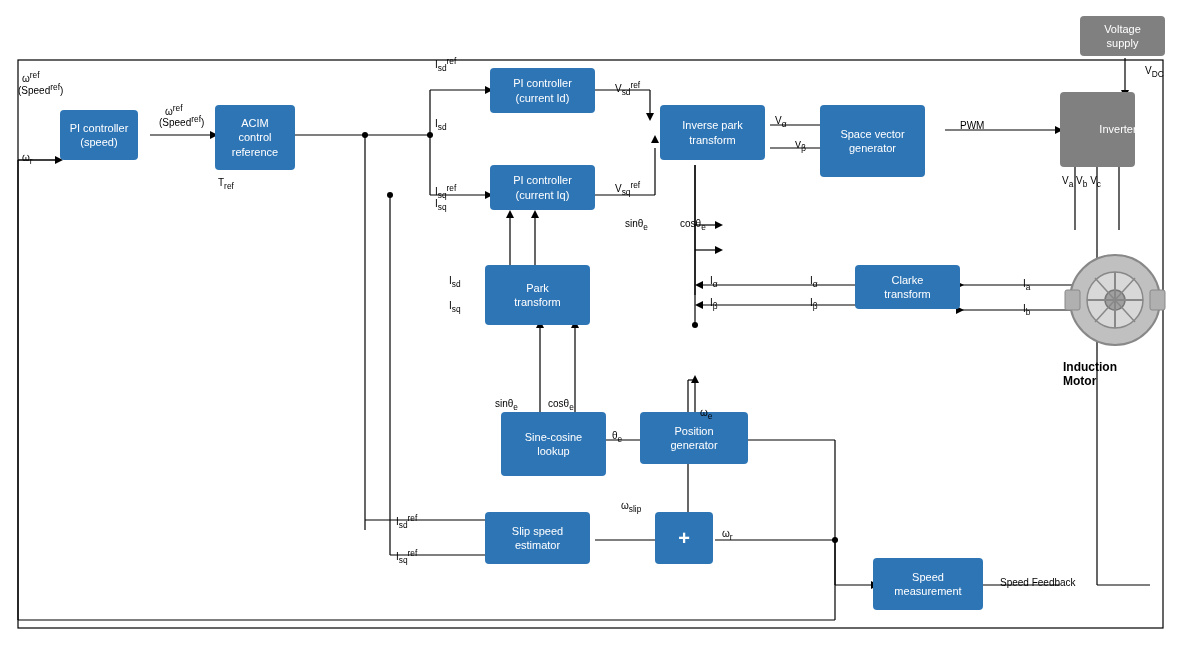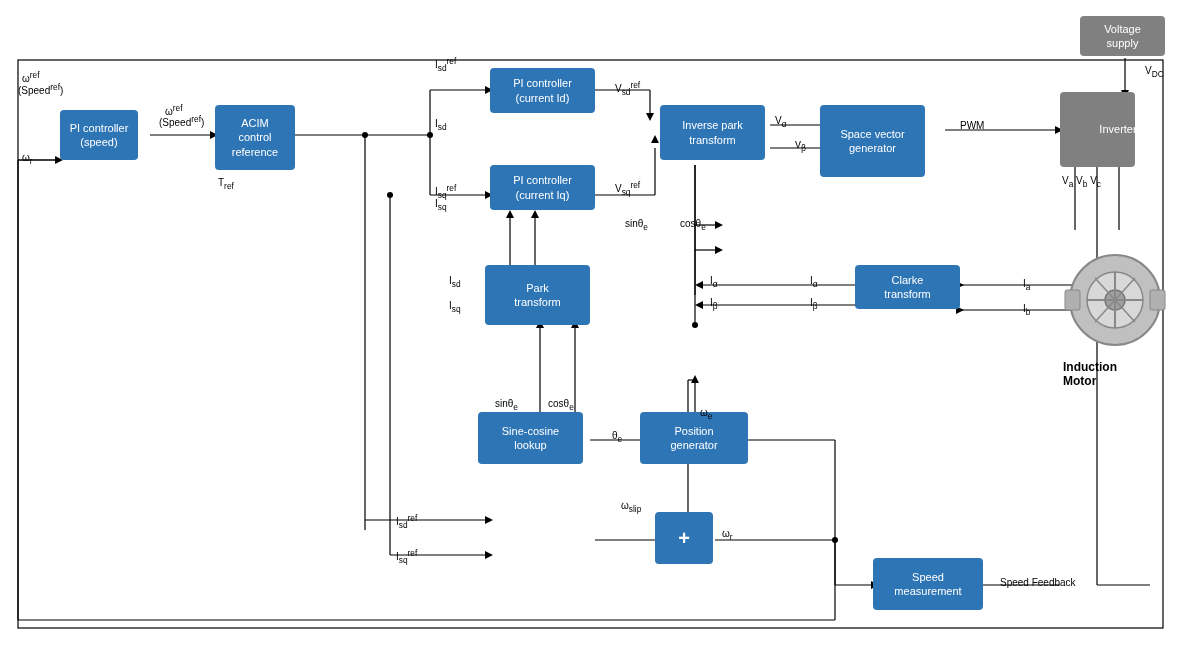--- a/index.html
+++ b/index.html
@@ -220,28 +220,31 @@
   </div>
 
   <div class="block" style="left:485px; top:265px; width:105px; height:60px;">
     <span>Park<br>transform</span>
   </div>
 
   <div class="block" style="left:855px; top:265px; width:105px; height:44px;">
     <span>Clarke<br>transform</span>
   </div>
 
-  <div class="block" style="left:478px; top:412px; width:105px; height:52px;">
+  <div class="block" style="left:501px; top:412px; width:105px; height:64px;">
     <span>Sine-cosine<br>lookup</span>
   </div>
 
   <div class="block" style="left:640px; top:412px; width:108px; height:52px;">
     <span>Position<br>generator</span>
   </div>
 
+  <div class="block" style="left:485px; top:512px; width:105px; height:52px;">
+    <span>Slip speed<br>estimator</span>
+  </div>
 
   <div class="block block-plus" style="left:655px; top:512px; width:58px; height:52px;">
     <span>+</span>
   </div>
 
   <div class="block" style="left:873px; top:558px; width:110px; height:52px;">
     <span>Speed<br>measurement</span>
   </div>
 
   <div style="position:absolute; left:1060px; top:240px; width:110px; height:110px;">

